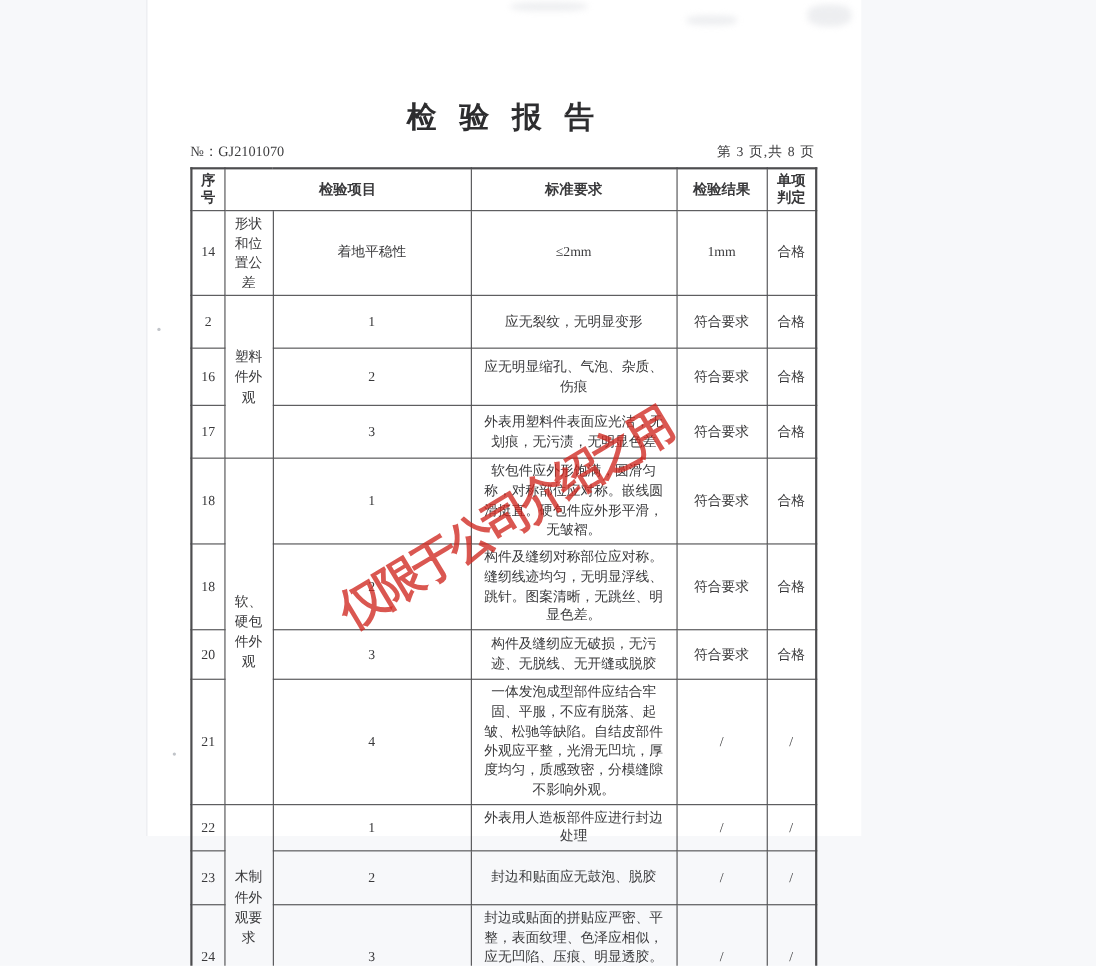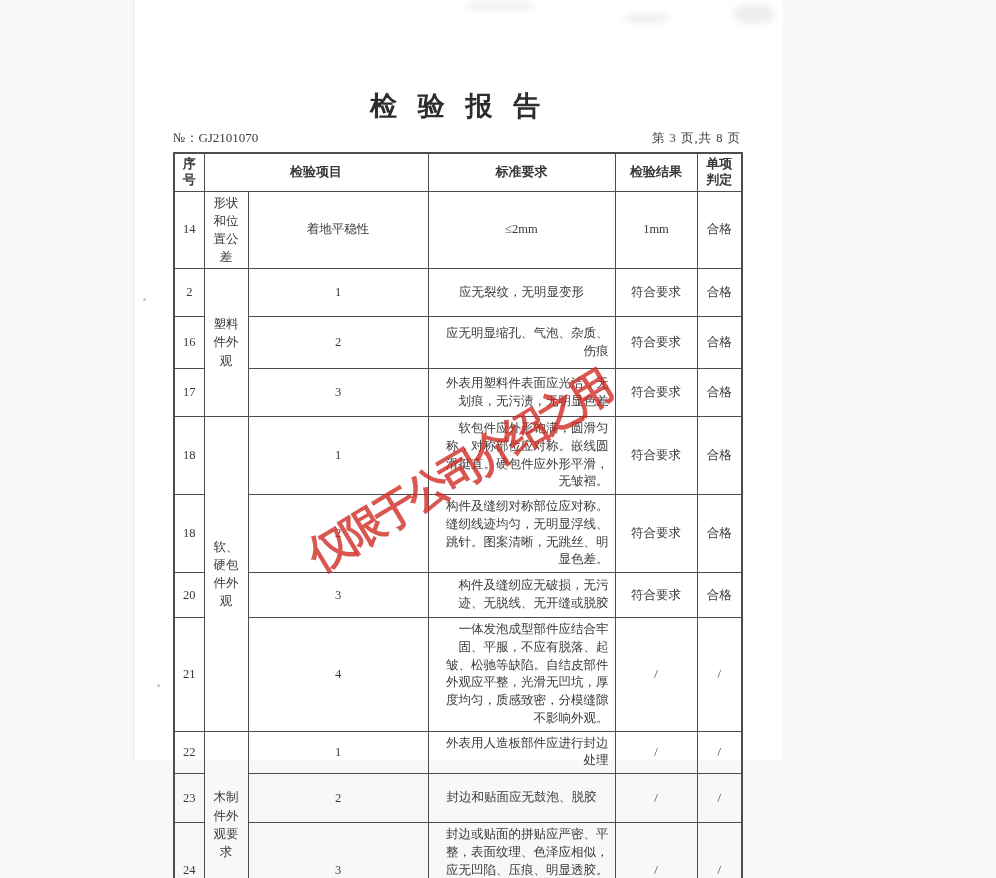--- a/index.html
+++ b/index.html
@@ -51,21 +51,21 @@
     font-size: 12.5px;
     text-align: center;
     vertical-align: middle;
     padding: 2px 3px;
     color: #39393b;
     word-break: break-all;
   }
   .report thead tr { height: 36px; }
   .report th { font-weight: 600; font-size: 13px; line-height: 1.25; }
   .report td.std-l {
-    text-align: right;
+    text-align: center;
     padding: 3px 6px;
     line-height: 1.42;
   }
   .report td.std-c { text-align: center; line-height: 1.42; }
   .report td.group-cell { line-height: 1.45; padding: 2px 5px; }
   .watermark {
     position: absolute;
     left: 325px;   
     top: 472px;
     transform: translate(-50%, -50%) rotate(-31deg);

